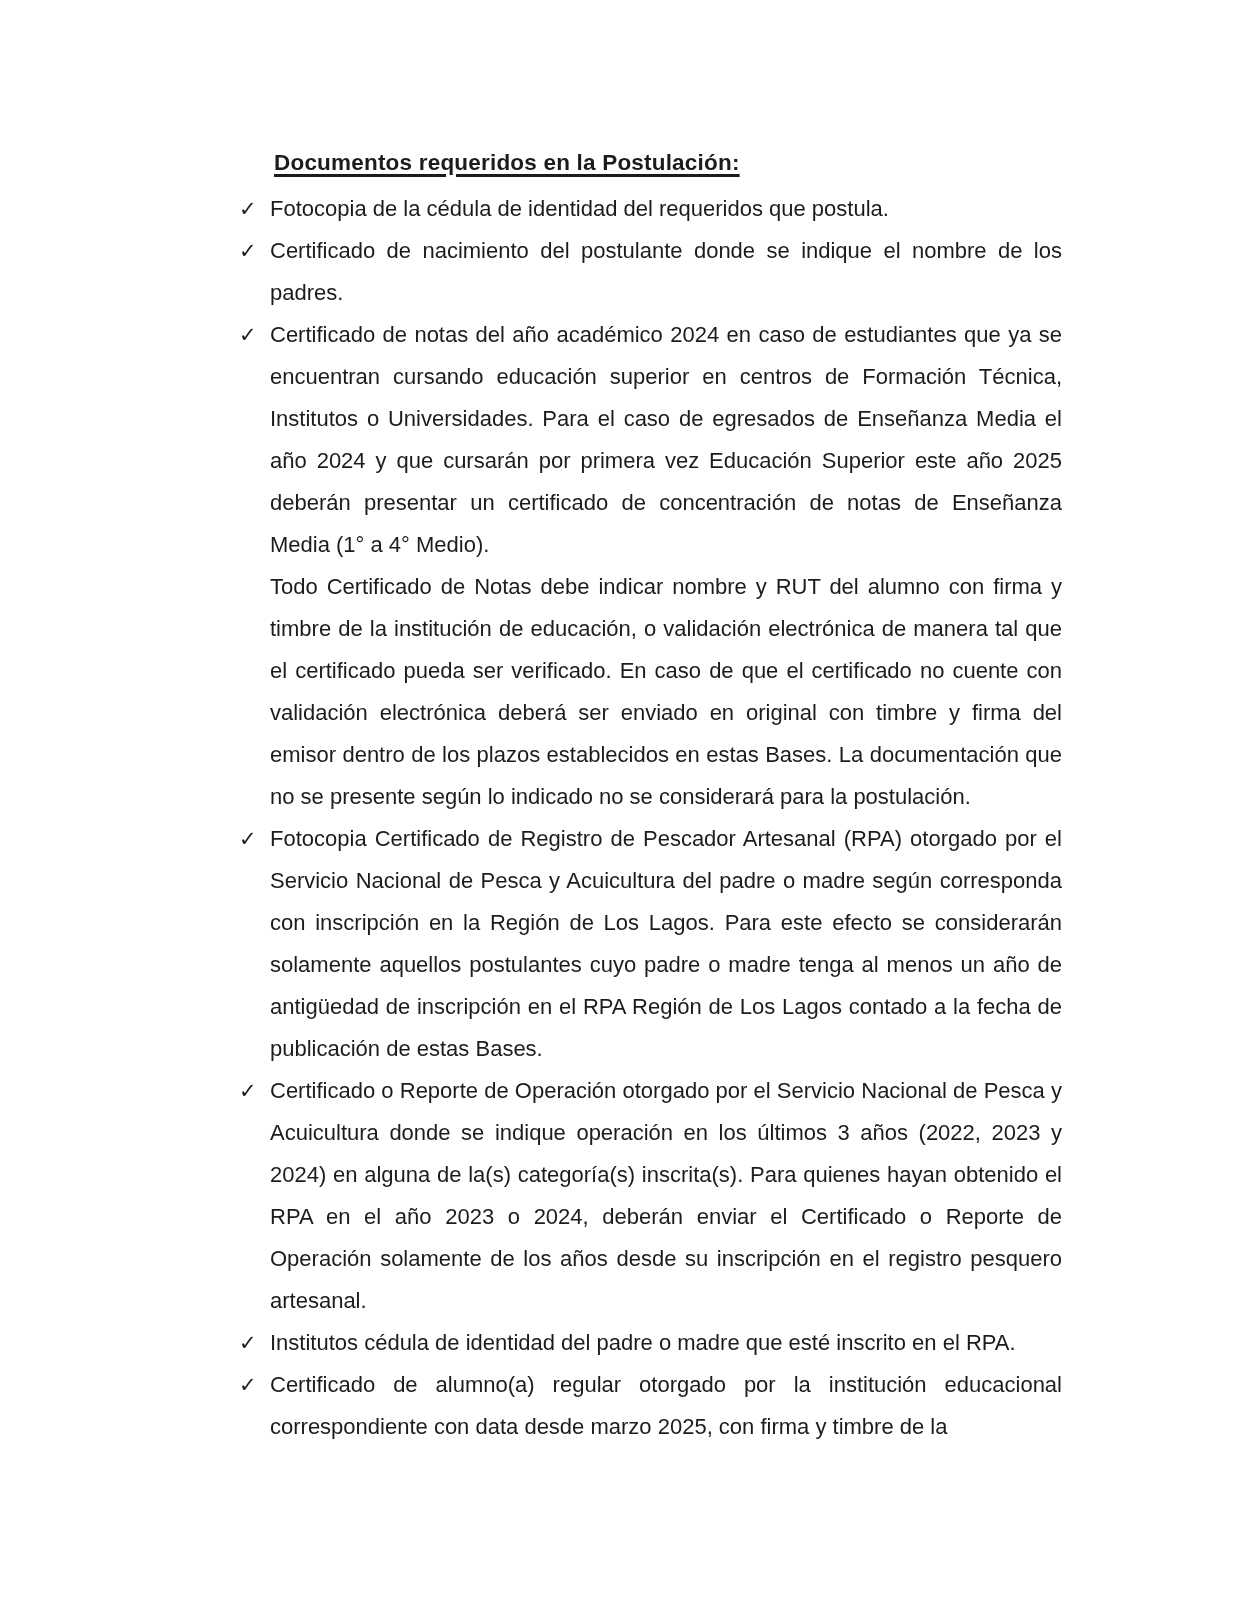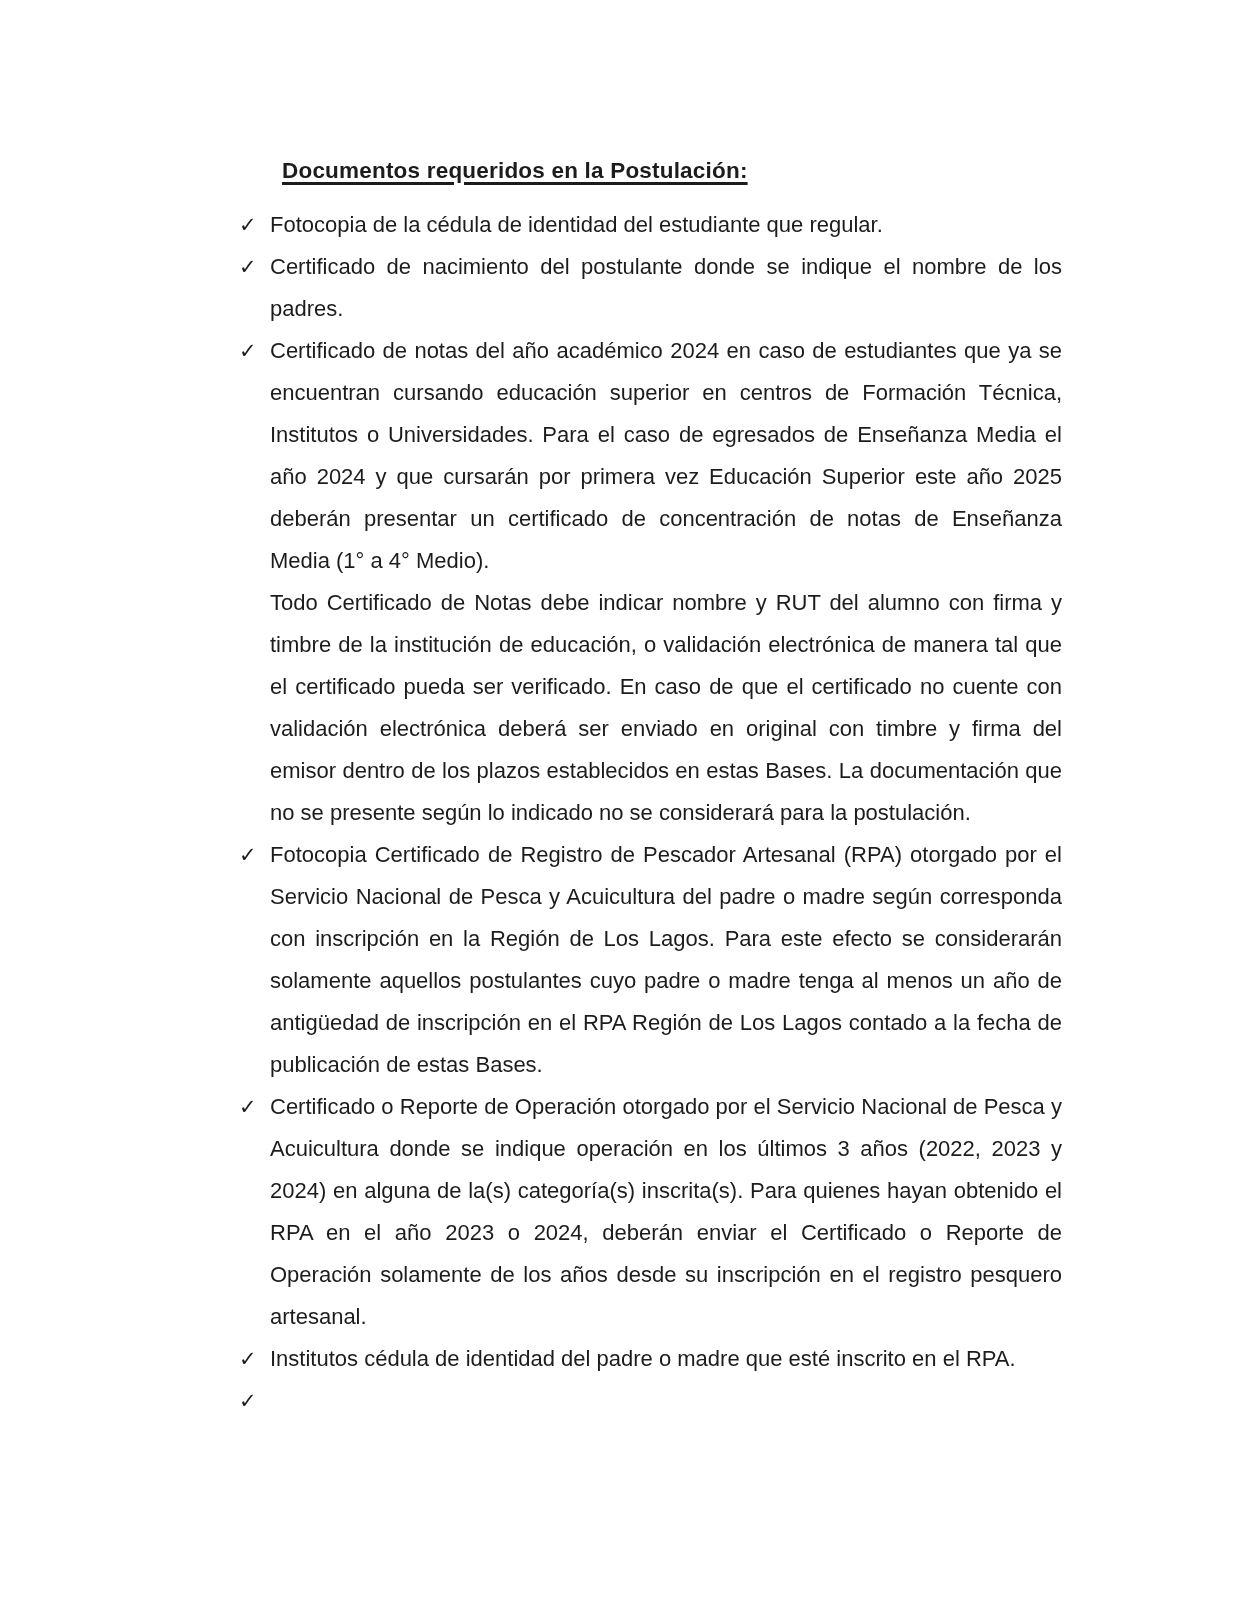--- a/index.html
+++ b/index.html
@@ -18,21 +18,21 @@
   }
   .content {
     position: absolute;
     left: 270px;
     top: 138px;
     width: 792px;
     font-size: 22px;
     line-height: 42px;
   }
   .doc-title {
-    margin: 12px;
+    margin: 4px;
     font-size: 22.5px;
     line-height: 42px;
     font-weight: 700;
     text-decoration: underline;
     text-decoration-thickness: 2.5px;
     text-underline-offset: 4px;
     letter-spacing: 0.2px;
   }
   .item {
     position: relative;
@@ -54,21 +54,21 @@
 </style>
 </head>
 <body>
 
 <div class="page">
   <div class="content">
     <h1 class="doc-title">Documentos requeridos en la Postulación:</h1>
     <div id="items">
   <div class="item">
     <span class="check">✓</span>
-    <span class="item-text">Fotocopia de la cédula de identidad del estudiante que regular.</span>
+    <span class="item-text">Fotocopia de la cédula de identidad del requeridos que postula.</span>
   </div>
 
   <div class="item">
     <span class="check">✓</span>
     <span class="item-text">Certificado de nacimiento del postulante donde se indique el nombre de los padres.</span>
   </div>
 
   <div class="item">
     <span class="check">✓</span>
     <span class="item-text">Certificado de notas del año académico 2024 en caso de estudiantes que ya se encuentran cursando educación superior en centros de Formación Técnica, Institutos o Universidades. Para el caso de egresados de Enseñanza Media el año 2024 y que cursarán por primera vez Educación Superior este año 2025 deberán presentar un certificado de concentración de notas de Enseñanza Media (1° a 4° Medio).</span>
@@ -89,16 +89,17 @@
     <span class="item-text">Certificado o Reporte de Operación otorgado por el Servicio Nacional de Pesca y Acuicultura donde se indique operación en los últimos 3 años (2022, 2023 y 2024) en alguna de la(s) categoría(s) inscrita(s). Para quienes hayan obtenido el RPA en el año 2023 o 2024, deberán enviar el Certificado o Reporte de Operación solamente de los años desde su inscripción en el registro pesquero artesanal.</span>
   </div>
 
   <div class="item">
     <span class="check">✓</span>
     <span class="item-text">Institutos cédula de identidad del padre o madre que esté inscrito en el RPA.</span>
   </div>
 
   <div class="item">
     <span class="check">✓</span>
+    <span class="item-text">Certificado de alumno(a) regular otorgado por la institución educacional correspondiente con data desde marzo 2025, con firma y timbre de la</span>
   </div>
 </div>
   </div>
 </div>
 
 </body></html>

